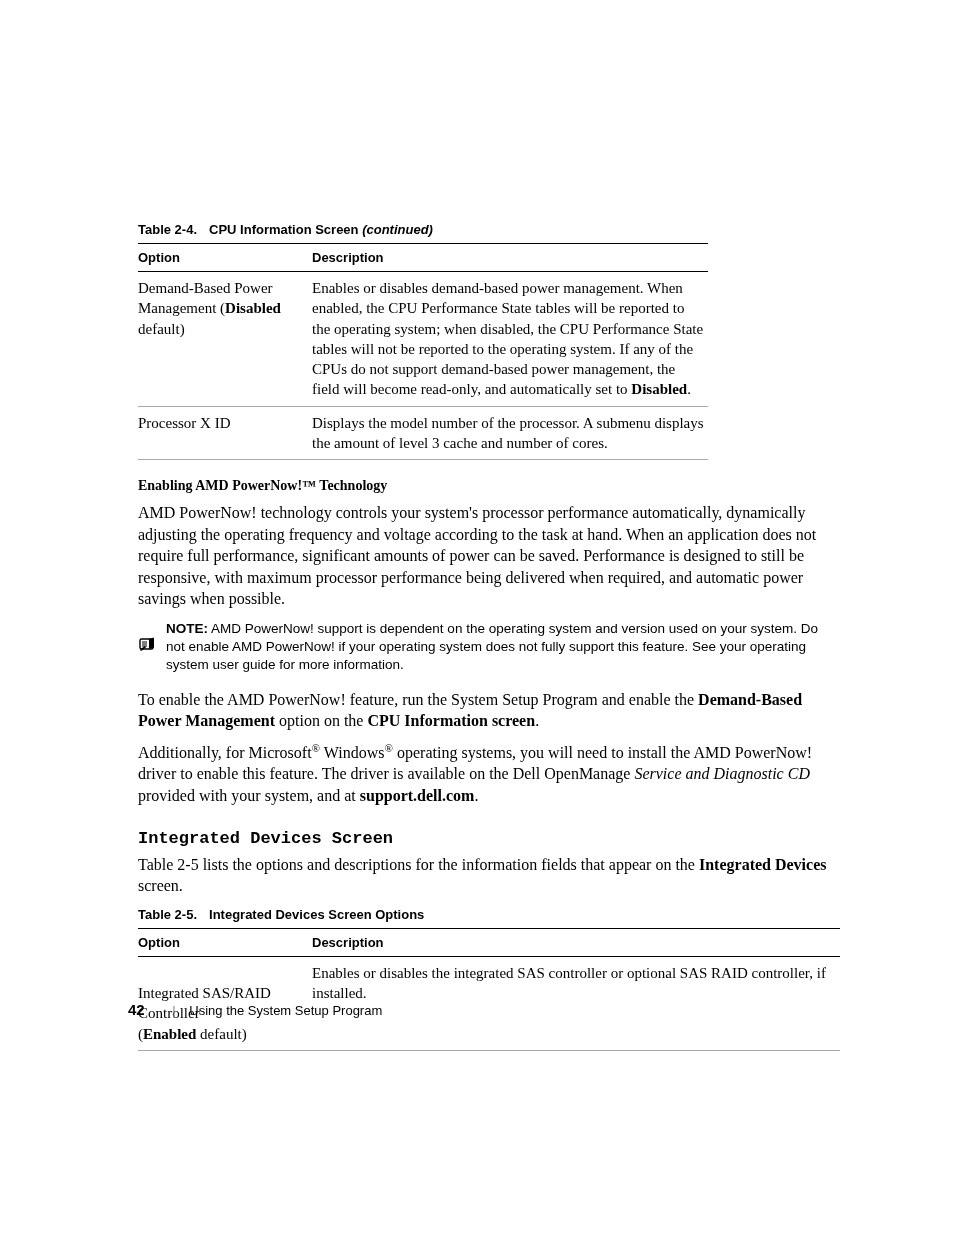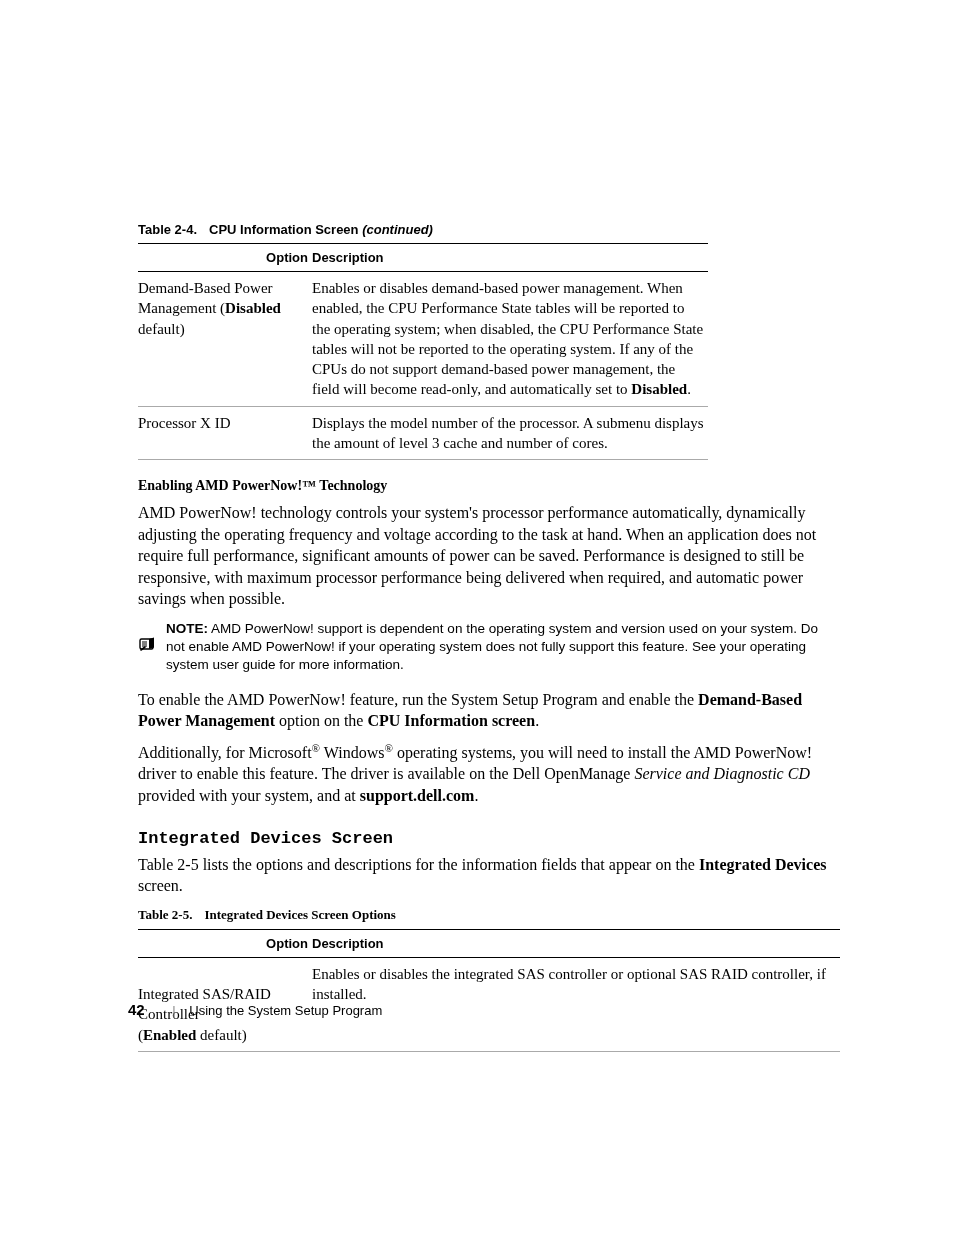--- a/index.html
+++ b/index.html
@@ -40,21 +40,21 @@
     border-bottom: 1px solid #000;
     padding: 6px 4px 6px 0;
   }
   td {
     vertical-align: top;
     padding: 6px 4px 6px 0;
     border-bottom: 1px solid #aaa;
     font-size: 15px;
     line-height: 1.35;
   }
-  .col-opt { width: 170px; text-align: right; }
+  .col-opt { width: 170px; }
   .t1 { width: 570px; }
   h4.subsection {
     font-family: Liberation Serif, serif;
     font-size: 14px;
     font-weight: bold;
     margin: 14px 0 8px 0;
   }
   h3.section {
     font-family: Liberation Mono, monospace;
     font-size: 17px;
@@ -155,21 +155,21 @@
   <p class="body">
     <span>Additionally, for Microsoft</span><sup>®</sup><span> Windows</span><sup>®</sup><span> operating systems, you will need to install the AMD PowerNow! driver to enable this feature. The driver is available on the Dell OpenManage </span><i>Service and Diagnostic CD</i><span> provided with your system, and at </span><b>support.dell.com</b><span>.</span>
   </p>
 
   <h3 class="section">Integrated Devices Screen</h3>
 
   <p class="body">
     <span>Table 2-5 lists the options and descriptions for the information fields that appear on the </span><b>Integrated Devices</b><span> screen.</span>
   </p>
 
-  <div class="table-caption sans" style="margin-top:2px;font-family:Liberation Serif, serif;">
+  <div class="table-caption sans" style="margin-top:2px;">
     <span class="num">Table 2-5.</span><span>Integrated Devices Screen Options</span>
   </div>
 
   <table>
     <thead>
       <tr>
         <th class="col-opt">Option</th>
         <th>Description</th>
       </tr>
     </thead>

